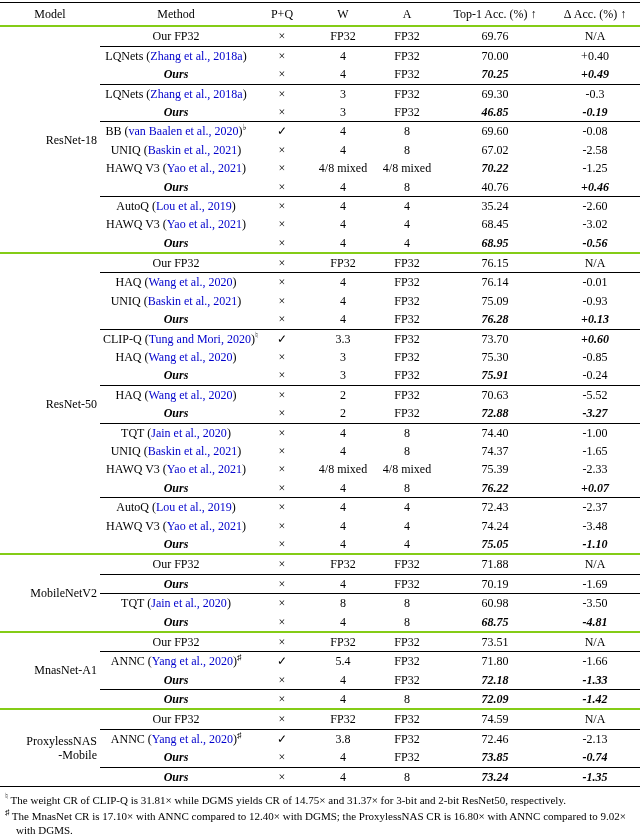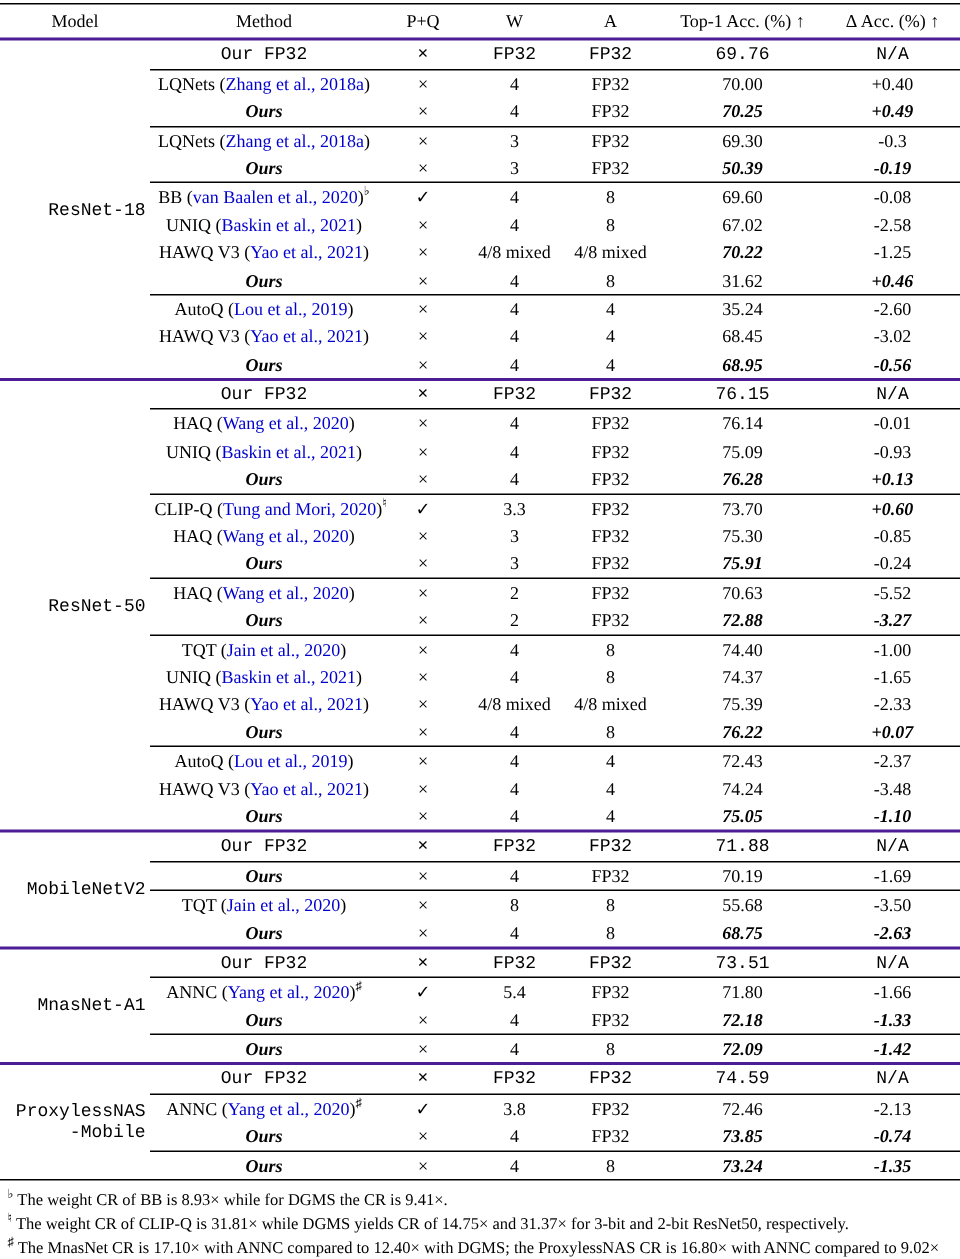--- a/index.html
+++ b/index.html
@@ -31,21 +31,21 @@
     text-align: center;
     vertical-align: middle;
     padding: 2px 3px;
     white-space: nowrap;
     overflow: visible;
   }
   thead th {
     padding: 4px 3px;
     border-bottom: 1.5px solid #000;
   }
-  td.section-top { border-top: 2px solid #4c1d95; font-family: Liberation Mono, monospace; }
+  td.section-top { border-top: 2px solid #84cc16; }
   td.group-top   { border-top: 1px solid #000; }
   td.model-cell  { white-space: pre-line; text-align: right; }
   .bold { font-weight: bold; font-style: italic; }
   .cite {
     color: var(--link-color, #0000CC);
     text-decoration: none;
     cursor: pointer;
   }
   sup.fnmark {
     font-size: 8.5px;
@@ -125,21 +125,21 @@
           <td class="group-top">3</td>
           <td class="group-top">FP32</td>
           <td class="group-top">69.30</td>
           <td class="group-top">-0.3</td>
         </tr>
         <tr>
           <td class="method  bold"><span>Ours</span></td>
           <td>×</td>
           <td>3</td>
           <td>FP32</td>
-          <td class="bold">50.39</td>
+          <td class="bold">46.85</td>
           <td class="bold">-0.19</td>
         </tr>
         <tr>
           <td class="method group-top"><span>BB (</span><a class="cite">van Baalen et al., 2020</a><span>)</span><sup class="fnmark">♭</sup></td>
           <td class="group-top">✓</td>
           <td class="group-top">4</td>
           <td class="group-top">8</td>
           <td class="group-top">69.60</td>
           <td class="group-top">-0.08</td>
         </tr>
@@ -157,21 +157,21 @@
           <td>4/8 mixed</td>
           <td>4/8 mixed</td>
           <td class="bold">70.22</td>
           <td>-1.25</td>
         </tr>
         <tr>
           <td class="method  bold"><span>Ours</span></td>
           <td>×</td>
           <td>4</td>
           <td>8</td>
-          <td>31.62</td>
+          <td>40.76</td>
           <td class="bold">+0.46</td>
         </tr>
         <tr>
           <td class="method group-top"><span>AutoQ (</span><a class="cite">Lou et al., 2019</a><span>)</span></td>
           <td class="group-top">×</td>
           <td class="group-top">4</td>
           <td class="group-top">4</td>
           <td class="group-top">35.24</td>
           <td class="group-top">-2.60</td>
         </tr>
@@ -335,30 +335,30 @@
           <td class="group-top">4</td>
           <td class="group-top">FP32</td>
           <td class="group-top">70.19</td>
           <td class="group-top">-1.69</td>
         </tr>
         <tr>
           <td class="method group-top"><span>TQT (</span><a class="cite">Jain et al., 2020</a><span>)</span></td>
           <td class="group-top">×</td>
           <td class="group-top">8</td>
           <td class="group-top">8</td>
-          <td class="group-top">55.68</td>
+          <td class="group-top">60.98</td>
           <td class="group-top">-3.50</td>
         </tr>
         <tr>
           <td class="method  bold"><span>Ours</span></td>
           <td>×</td>
           <td>4</td>
           <td>8</td>
           <td class="bold">68.75</td>
-          <td class="bold">-2.63</td>
+          <td class="bold">-4.81</td>
         </tr>
         <tr>
           <td class="model-cell section-top" rowspan="4">MnasNet-A1</td>
           <td class="method section-top"><span>Our FP32</span></td>
           <td class="section-top">×</td>
           <td class="section-top">FP32</td>
           <td class="section-top">FP32</td>
           <td class="section-top">73.51</td>
           <td class="section-top">N/A</td>
         </tr>
@@ -417,18 +417,17 @@
           <td class="group-top">×</td>
           <td class="group-top">4</td>
           <td class="group-top">8</td>
           <td class="group-top bold">73.24</td>
           <td class="group-top bold">-1.35</td>
         </tr>
       </tbody>
   </table>
 
   <div class="footnotes">
-    <p class="footnote"><sup class="fnmark">♭</sup> <span>The weight CR of BB is 8.93× while for DGMS the CR is 9.41×.</span></p>
     <p class="footnote"><sup class="fnmark">♮</sup> <span>The weight CR of CLIP-Q is 31.81× while DGMS yields CR of 14.75× and 31.37× for 3-bit and 2-bit ResNet50, respectively.</span></p>
     <p class="footnote"><sup class="fnmark">♯</sup> <span>The MnasNet CR is 17.10× with ANNC compared to 12.40× with DGMS; the ProxylessNAS CR is 16.80× with ANNC compared to 9.02× with DGMS.</span></p>
   </div>
 
 </div>
 
 </body></html>

